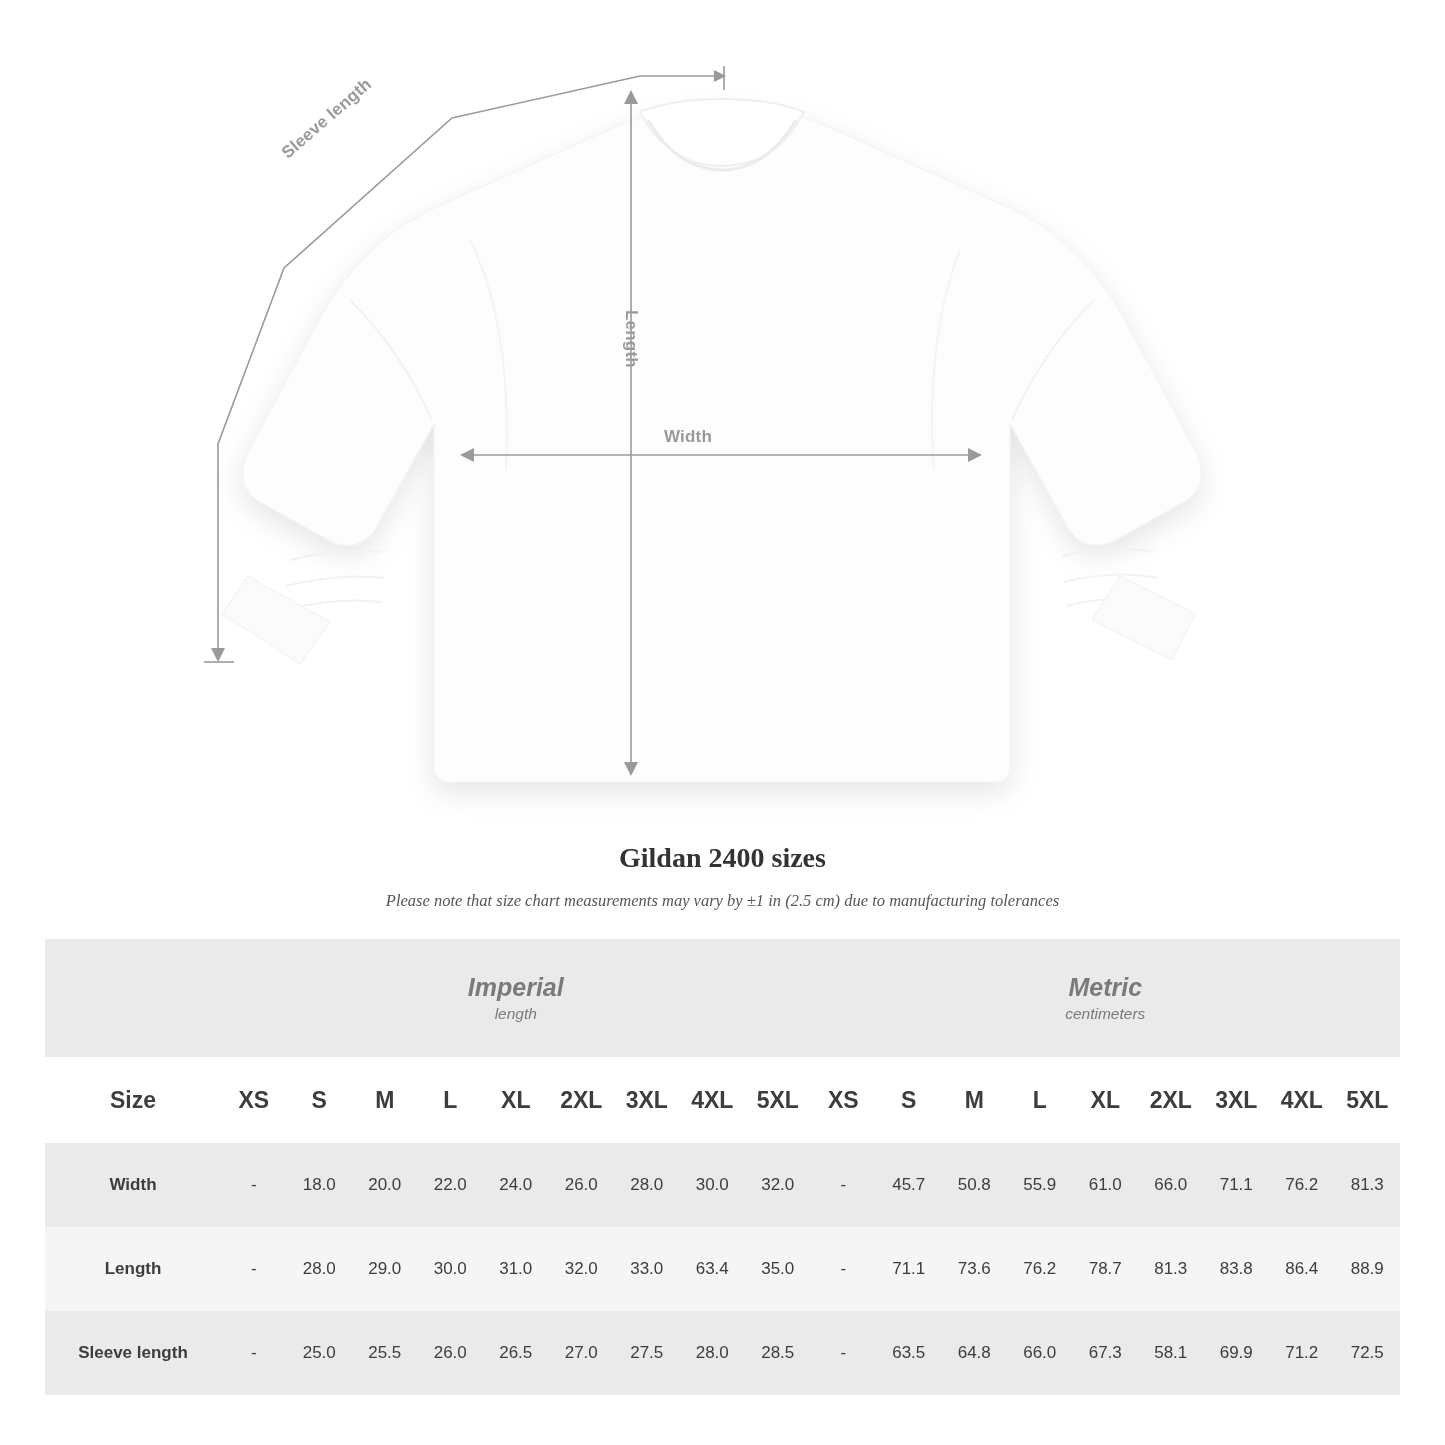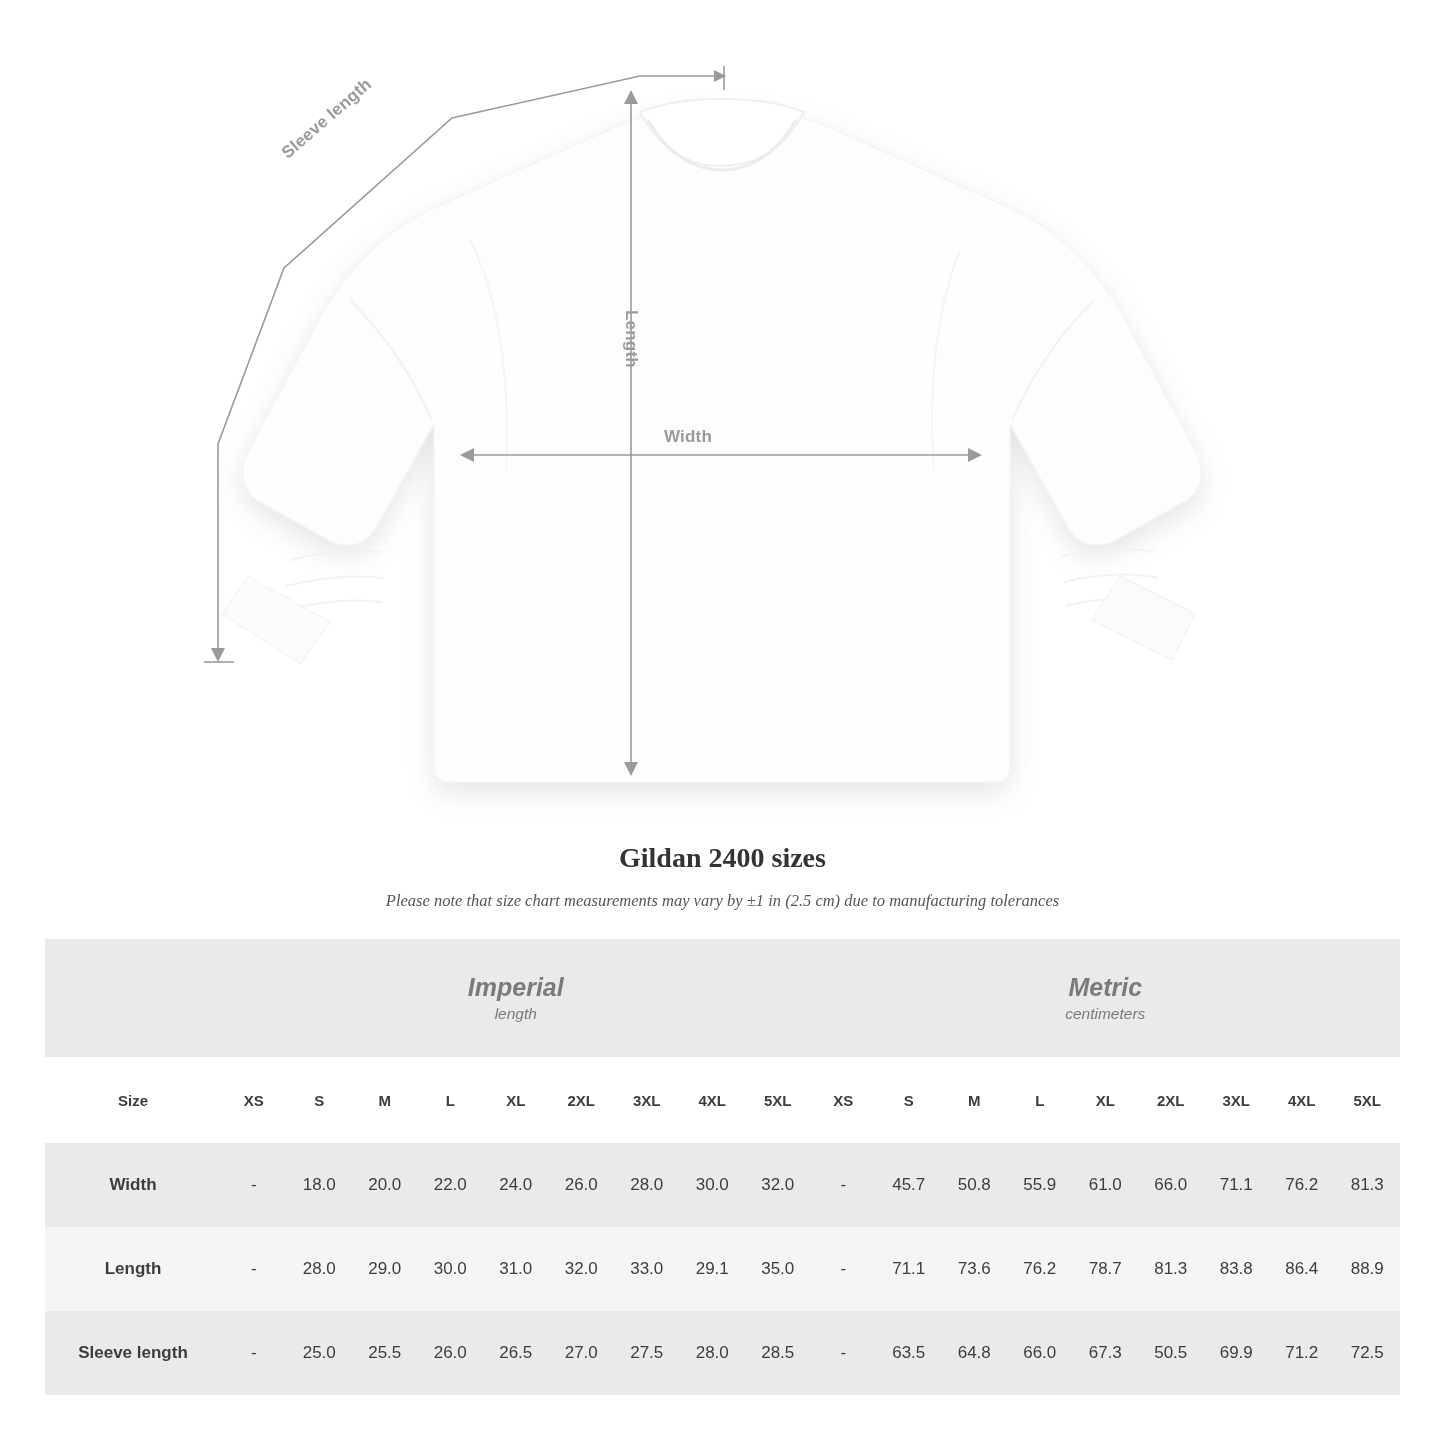--- a/index.html
+++ b/index.html
@@ -105,21 +105,21 @@
     font-size: 15.5px;
     font-style: italic;
     color: #7a7a7a;
     margin-top: 4px;
   }
   .head-row td {
     background: #ffffff;
     height: 86px;
     text-align: center;
     vertical-align: middle;
-    font-size: 15px;
+    font-size: 23px;
     font-weight: bold;
     color: #3d3d3d;
   }
   .row-alt td {
     background: #eaeaea;
   }
   .row-plain td {
     background: #f5f5f5;
   }
   .data-row td {
@@ -296,21 +296,21 @@
 
         <tr class="data-row row-plain">
           <td class="rowhead">Length</td>
           <td>-</td>
           <td>28.0</td>
           <td>29.0</td>
           <td>30.0</td>
           <td>31.0</td>
           <td>32.0</td>
           <td>33.0</td>
-          <td>29.1</td>
+          <td>63.4</td>
           <td>35.0</td>
           <td>-</td>
           <td>71.1</td>
           <td>73.6</td>
           <td>76.2</td>
           <td>78.7</td>
           <td>81.3</td>
           <td>83.8</td>
           <td>86.4</td>
           <td>88.9</td>
@@ -325,21 +325,21 @@
           <td>26.5</td>
           <td>27.0</td>
           <td>27.5</td>
           <td>28.0</td>
           <td>28.5</td>
           <td>-</td>
           <td>63.5</td>
           <td>64.8</td>
           <td>66.0</td>
           <td>67.3</td>
-          <td>50.5</td>
+          <td>58.1</td>
           <td>69.9</td>
           <td>71.2</td>
           <td>72.5</td>
         </tr>
       </tbody>
     </table>
   </div>
 
 </div>
 

